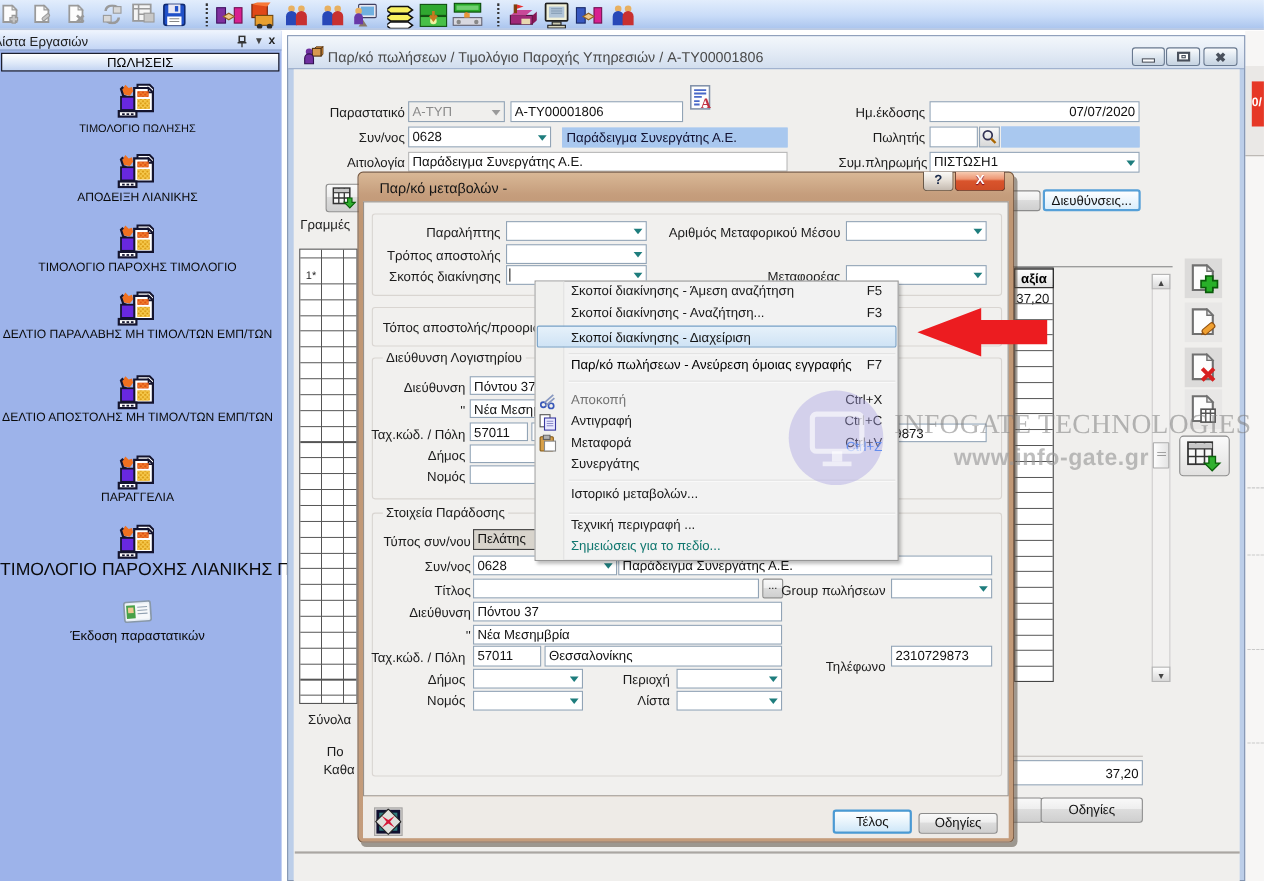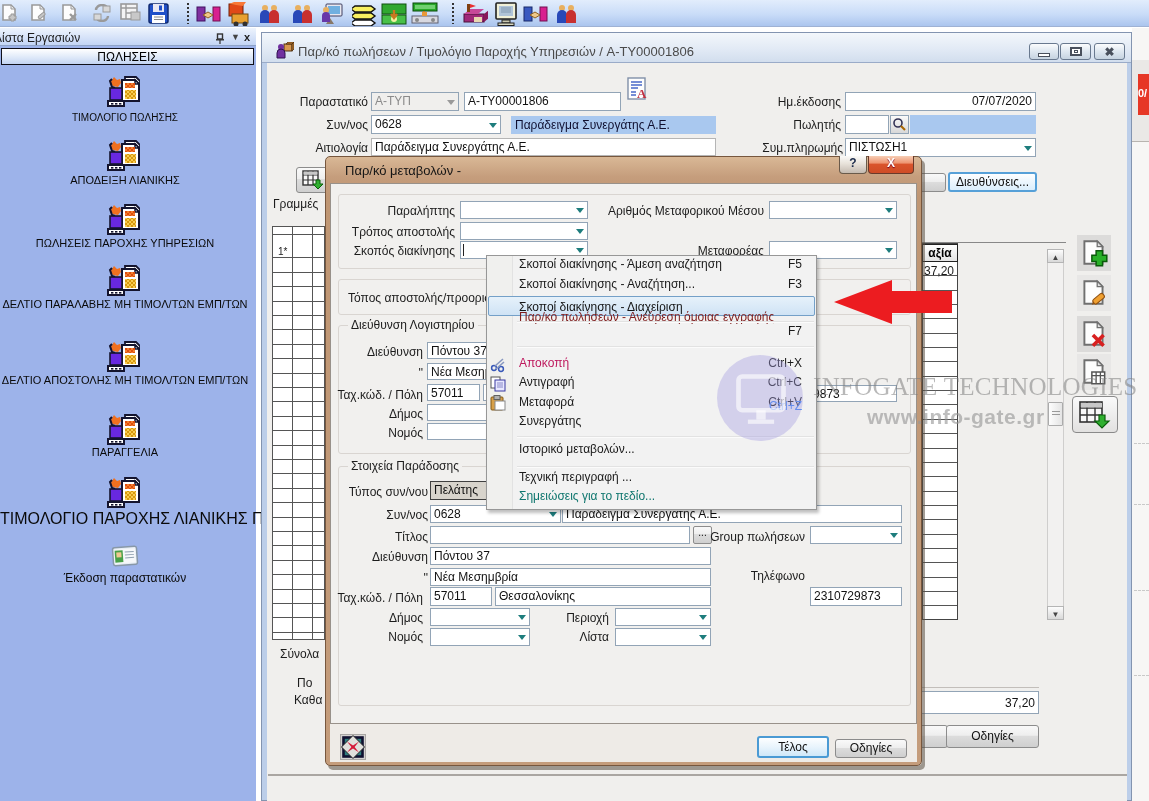--- a/index.html
+++ b/index.html
@@ -214,21 +214,21 @@
 <rect x="19" y="16" width="11" height="9" fill="url(#hx2)"></rect>
 <path d="M8 3 l3 3 3 -1 1 4 -3 4 -5 -1 -3 -3 z" fill="#f07020"></path>
 <path d="M6 5 l-2 2 2 6 3 1" fill="none" stroke="#14142e" stroke-width="2"></path>
 <rect x="4" y="14" width="12" height="12" fill="#6828e0" stroke="#14142e" stroke-width="1.6"></rect>
 <rect x="2" y="27" width="16" height="5" fill="#fff" stroke="#14142e" stroke-width="2"></rect>
 <rect x="5" y="29" width="2.4" height="1.6" fill="#14142e"></rect>
           <rect x="9" y="29" width="2.4" height="1.6" fill="#14142e"></rect>
           <rect x="13" y="29" width="2.4" height="1.6" fill="#14142e"></rect>
 </g>
       </svg></div>
-<div class="ab" style="left:0;top:237px;width:250px;text-align:center;font-size:11px;color:#0a0a0a;white-space:nowrap">ΠΩΛΗΣΕΙΣ ΠΑΡΟΧΗΣ ΥΠΗΡΕΣΙΩΝ</div>
+<div class="ab" style="left:0;top:237px;width:250px;text-align:center;font-size:11px;color:#0a0a0a;white-space:nowrap">ΤΙΜΟΛΟΓΙΟ ΠΑΡΟΧΗΣ ΤΙΜΟΛΟΓΙΟ</div>
 <div class="ab" style="left:106px;top:263px;width:34px;height:34px"><svg width="34" height="34" viewBox="0 0 34 34">
 <g>
 <path d="M19 3 h11 l4 4 v15 h-15 z" fill="#fff" stroke="#14142e" stroke-width="1.8"></path>
           <path d="M16 6 h13 l4 4 v17 h-17 z" fill="#fff" stroke="#14142e" stroke-width="2"></path>
 <path d="M29 6 l4 4 h-4 z" fill="#fff" stroke="#14142e" stroke-width="1.5"></path>
 <rect x="19" y="9" width="10" height="5" fill="#c03010"></rect>
 <rect x="19" y="9" width="10" height="5" fill="url(#hx)" opacity="0.9"></rect>
 <rect x="19" y="16" width="11" height="9" fill="#e8a818"></rect>
 <rect x="19" y="16" width="11" height="9" fill="url(#hx2)"></rect>
 <path d="M8 3 l3 3 3 -1 1 4 -3 4 -5 -1 -3 -3 z" fill="#f07020"></path>
@@ -490,21 +490,21 @@
 <div class="fld" style="left:810px;top:526px;width:92px;height:18px;">
       <i class="da"></i>
     </div>
 <div class="lbl lr" style="left:268px;top:550px;width:160px">Διεύθυνση</div>
 <div class="fld" style="left:430px;top:547px;width:281px;height:18px;">Πόντου 37</div>
 <div class="lbl lr" style="left:268px;top:571px;width:160px">''</div>
 <div class="fld" style="left:430px;top:568px;width:281px;height:18px;">Νέα Μεσημβρία</div>
 <div class="lbl lr" style="left:313px;top:591px;width:110px">Ταχ.κώδ. / Πόλη</div>
 <div class="fld" style="left:430px;top:587px;width:62px;height:19px;">57011</div>
 <div class="fld" style="left:495px;top:587px;width:216px;height:19px;">Θεσσαλονίκης</div>
-<div class="lbl lr" style="left:705px;top:569px;width:100px">Τηλέφωνο</div>
+<div class="lbl lr" style="left:705px;top:599px;width:100px">Τηλέφωνο</div>
 <div class="fld" style="left:810px;top:587px;width:92px;height:19px;">2310729873</div>
 <div class="lbl lr" style="left:263px;top:611px;width:160px">Δήμος</div>
 <div class="fld" style="left:430px;top:608px;width:100px;height:18px;">
       <i class="da"></i>
     </div>
 <div class="lbl lr" style="left:519px;top:611px;width:90px">Περιοχή</div>
 <div class="fld" style="left:615px;top:608px;width:96px;height:18px;">
       <i class="da"></i>
     </div>
 <div class="lbl lr" style="left:263px;top:630px;width:160px">Νομός</div>
@@ -527,23 +527,23 @@
 
 <div class="ab" id="menu" style="left:486px;top:255px;width:331px;height:255px;background:#f2f2f2;border:1px solid #979797;box-shadow:2px 3px 3px rgba(0,0,0,.25)"></div>
 <div class="ab" style="left:487px;top:256px;width:26px;height:253px;background:#f0f0ee;border-right:1px solid #e2e2e2"></div>
 <div id="menuitems">
 <div class="ab" style="left:488px;top:296px;width:327px;height:20px;border:1px solid #74a0c8;border-radius:2px;background:linear-gradient(#e6f1fa,#cfe3f5)"></div>
 <div class="lbl" style="left:519px;top:300px;color:#151515">Σκοποί διακίνησης - Διαχείριση</div>
 <div class="lbl" style="left:519px;top:257px;color:#1a1a1a">Σκοποί διακίνησης - Άμεση αναζήτηση</div>
 <div class="lbl lr" style="left:712px;top:257px;width:90px;color:#1a1a1a">F5</div>
 <div class="lbl" style="left:519px;top:277px;color:#1a1a1a">Σκοποί διακίνησης - Αναζήτηση...</div>
 <div class="lbl lr" style="left:712px;top:277px;width:90px;color:#1a1a1a">F3</div>
-<div class="lbl" style="left:519px;top:310px;color:#7f1d1d">Παρ/κό πωλήσεων - Ανεύρεση όμοιας εγγραφής</div>
+<div class="lbl" style="left:519px;top:324px;color:#000000">Παρ/κό πωλήσεων - Ανεύρεση όμοιας εγγραφής</div>
 <div class="lbl lr" style="left:712px;top:324px;width:90px;color:#1a1a1a">F7</div>
-<div class="lbl" style="left:519px;top:356px;color:#be185d">Αποκοπή</div>
+<div class="lbl" style="left:519px;top:356px;color:#737373">Αποκοπή</div>
 <div class="lbl lr" style="left:712px;top:356px;width:90px;color:#1a1a1a">Ctrl+X</div>
 <div class="lbl" style="left:519px;top:375px;color:#1a1a1a">Αντιγραφή</div>
 <div class="lbl lr" style="left:712px;top:375px;width:90px;color:#1a1a1a">Ctrl+C</div>
 <div class="lbl" style="left:519px;top:395px;color:#1a1a1a">Μεταφορά</div>
 <div class="lbl lr" style="left:712px;top:395px;width:90px;color:#1a1a1a">Ctrl+V</div>
 <div class="lbl" style="left:519px;top:414px;color:#1a1a1a">Συνεργάτης</div>
 <div class="lbl lr" style="left:712px;top:399px;width:90px;color:#3b82f6">Ctrl+Z</div>
 <div class="lbl" style="left:519px;top:442px;color:#1a1a1a">Ιστορικό μεταβολών...</div>
 <div class="lbl" style="left:519px;top:470px;color:#1a1a1a">Τεχνική περιγραφή ...</div>
 <div class="lbl" style="left:519px;top:489px;color:#0f766e">Σημειώσεις για το πεδίο...</div>

